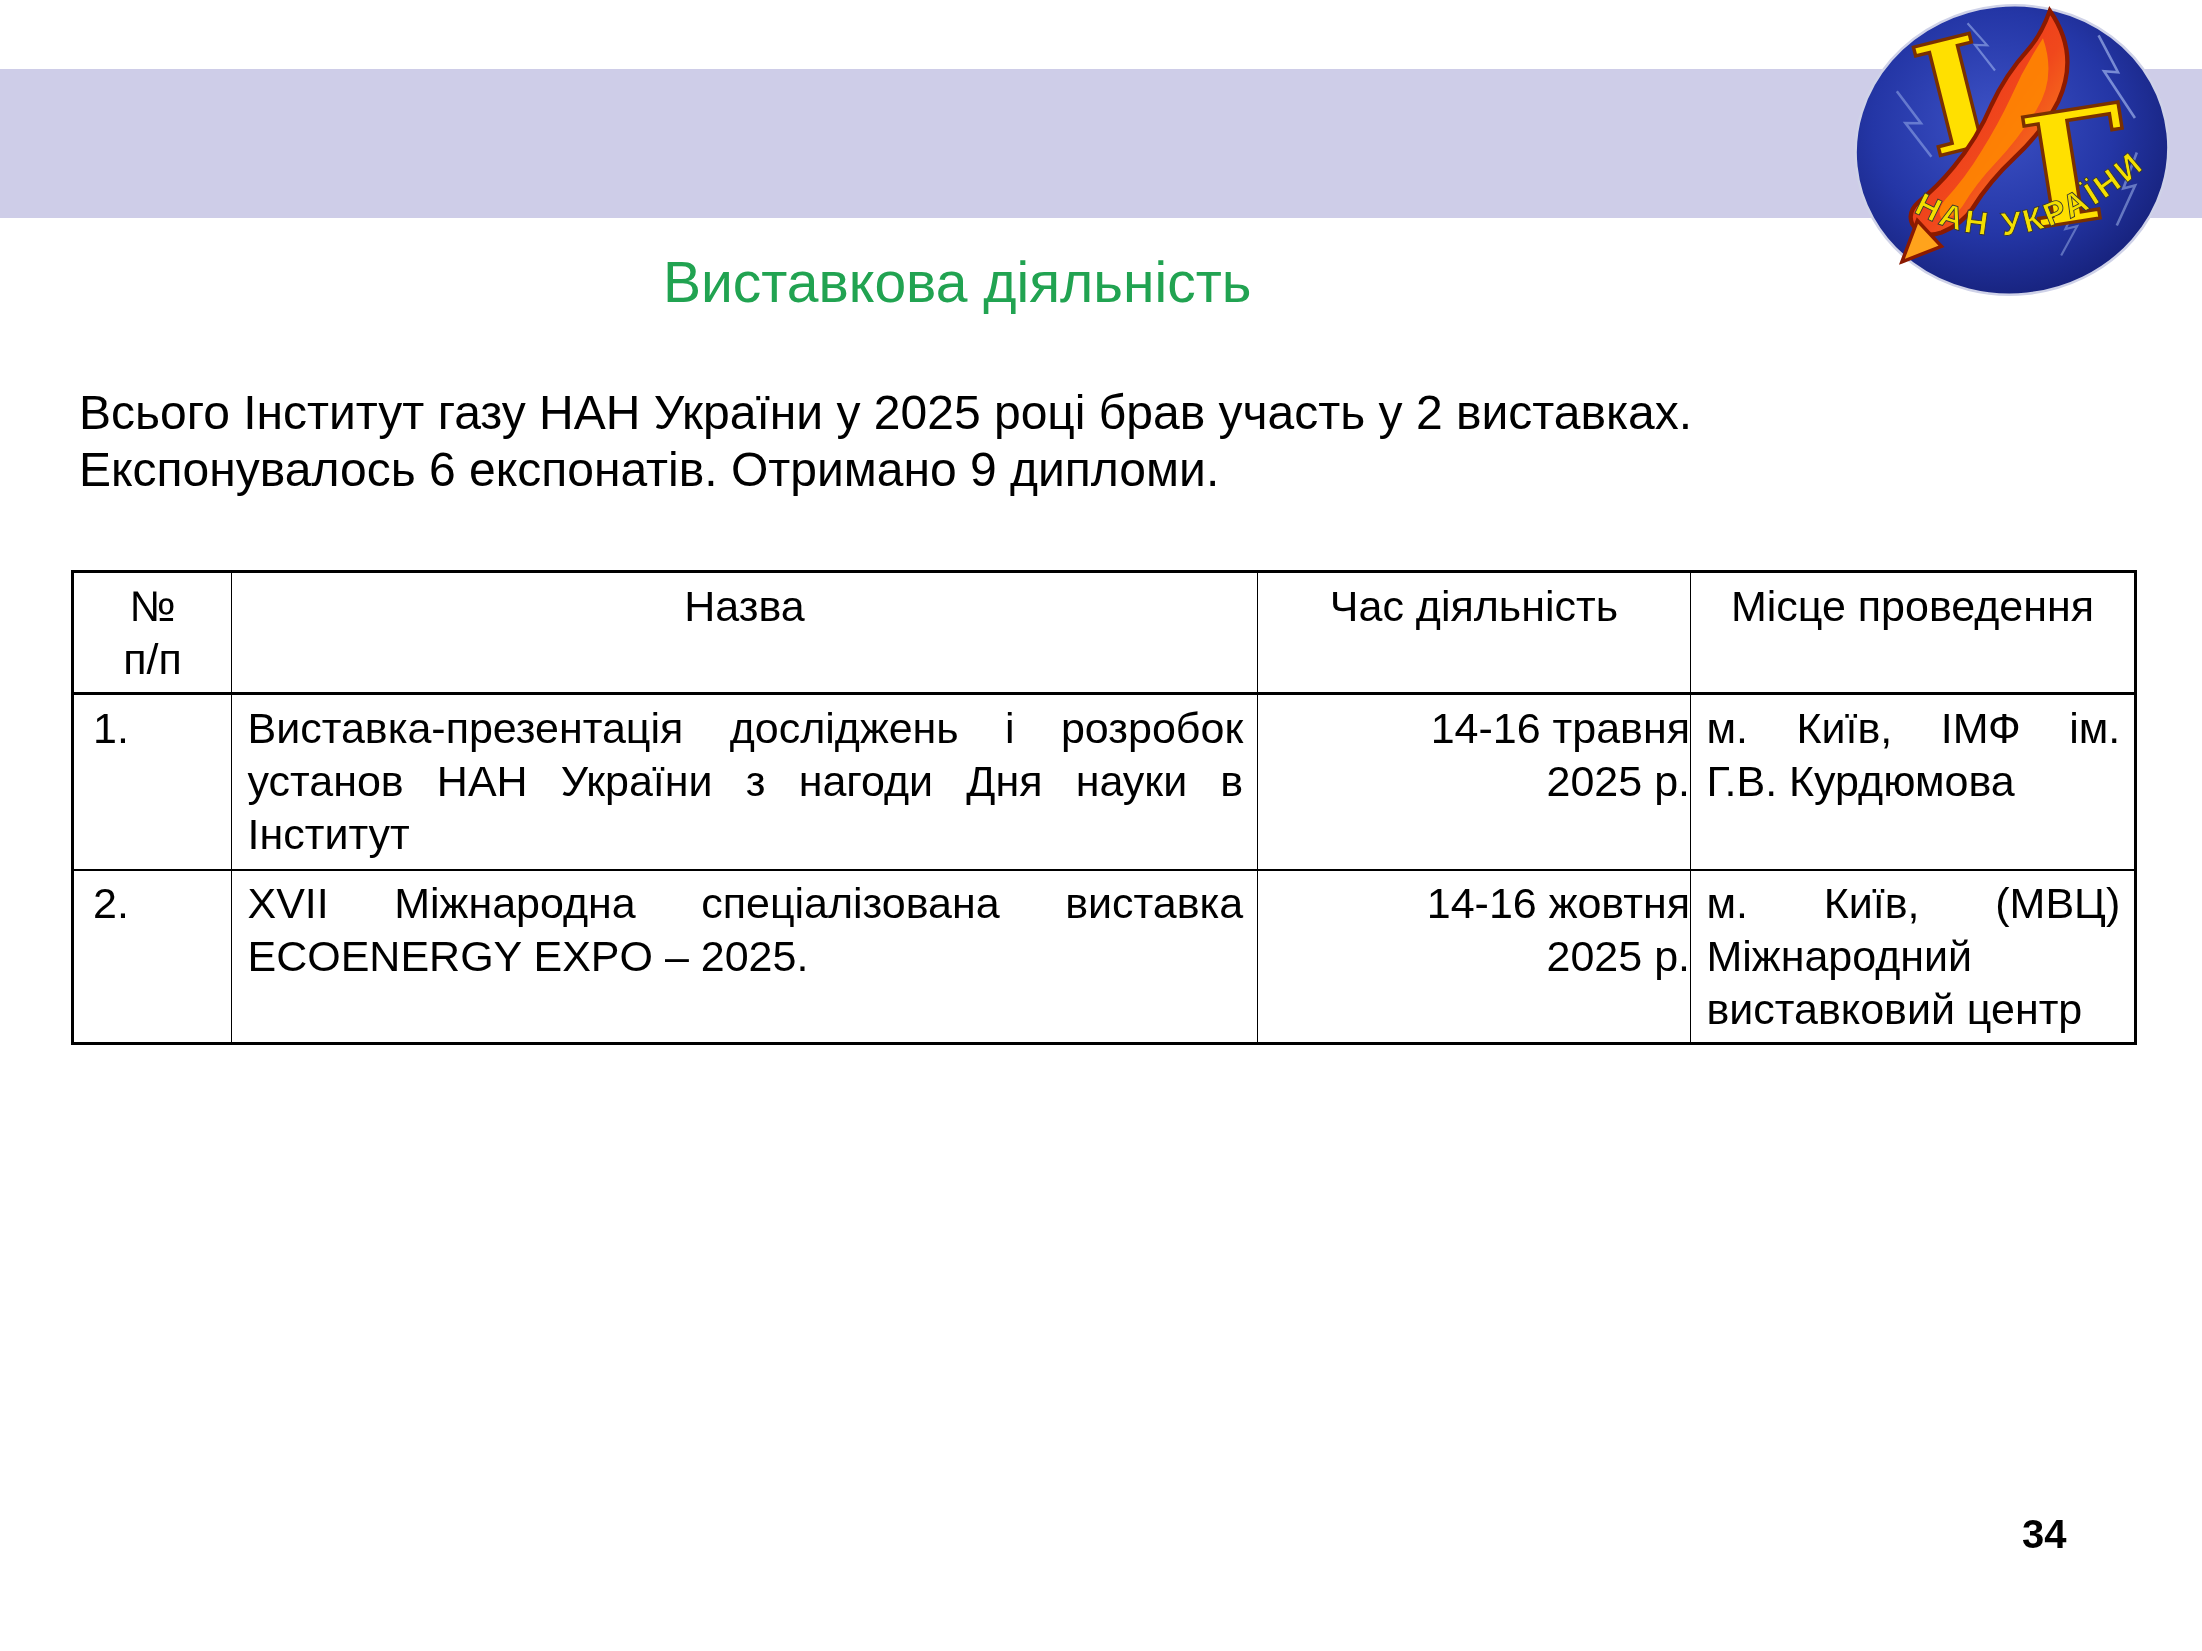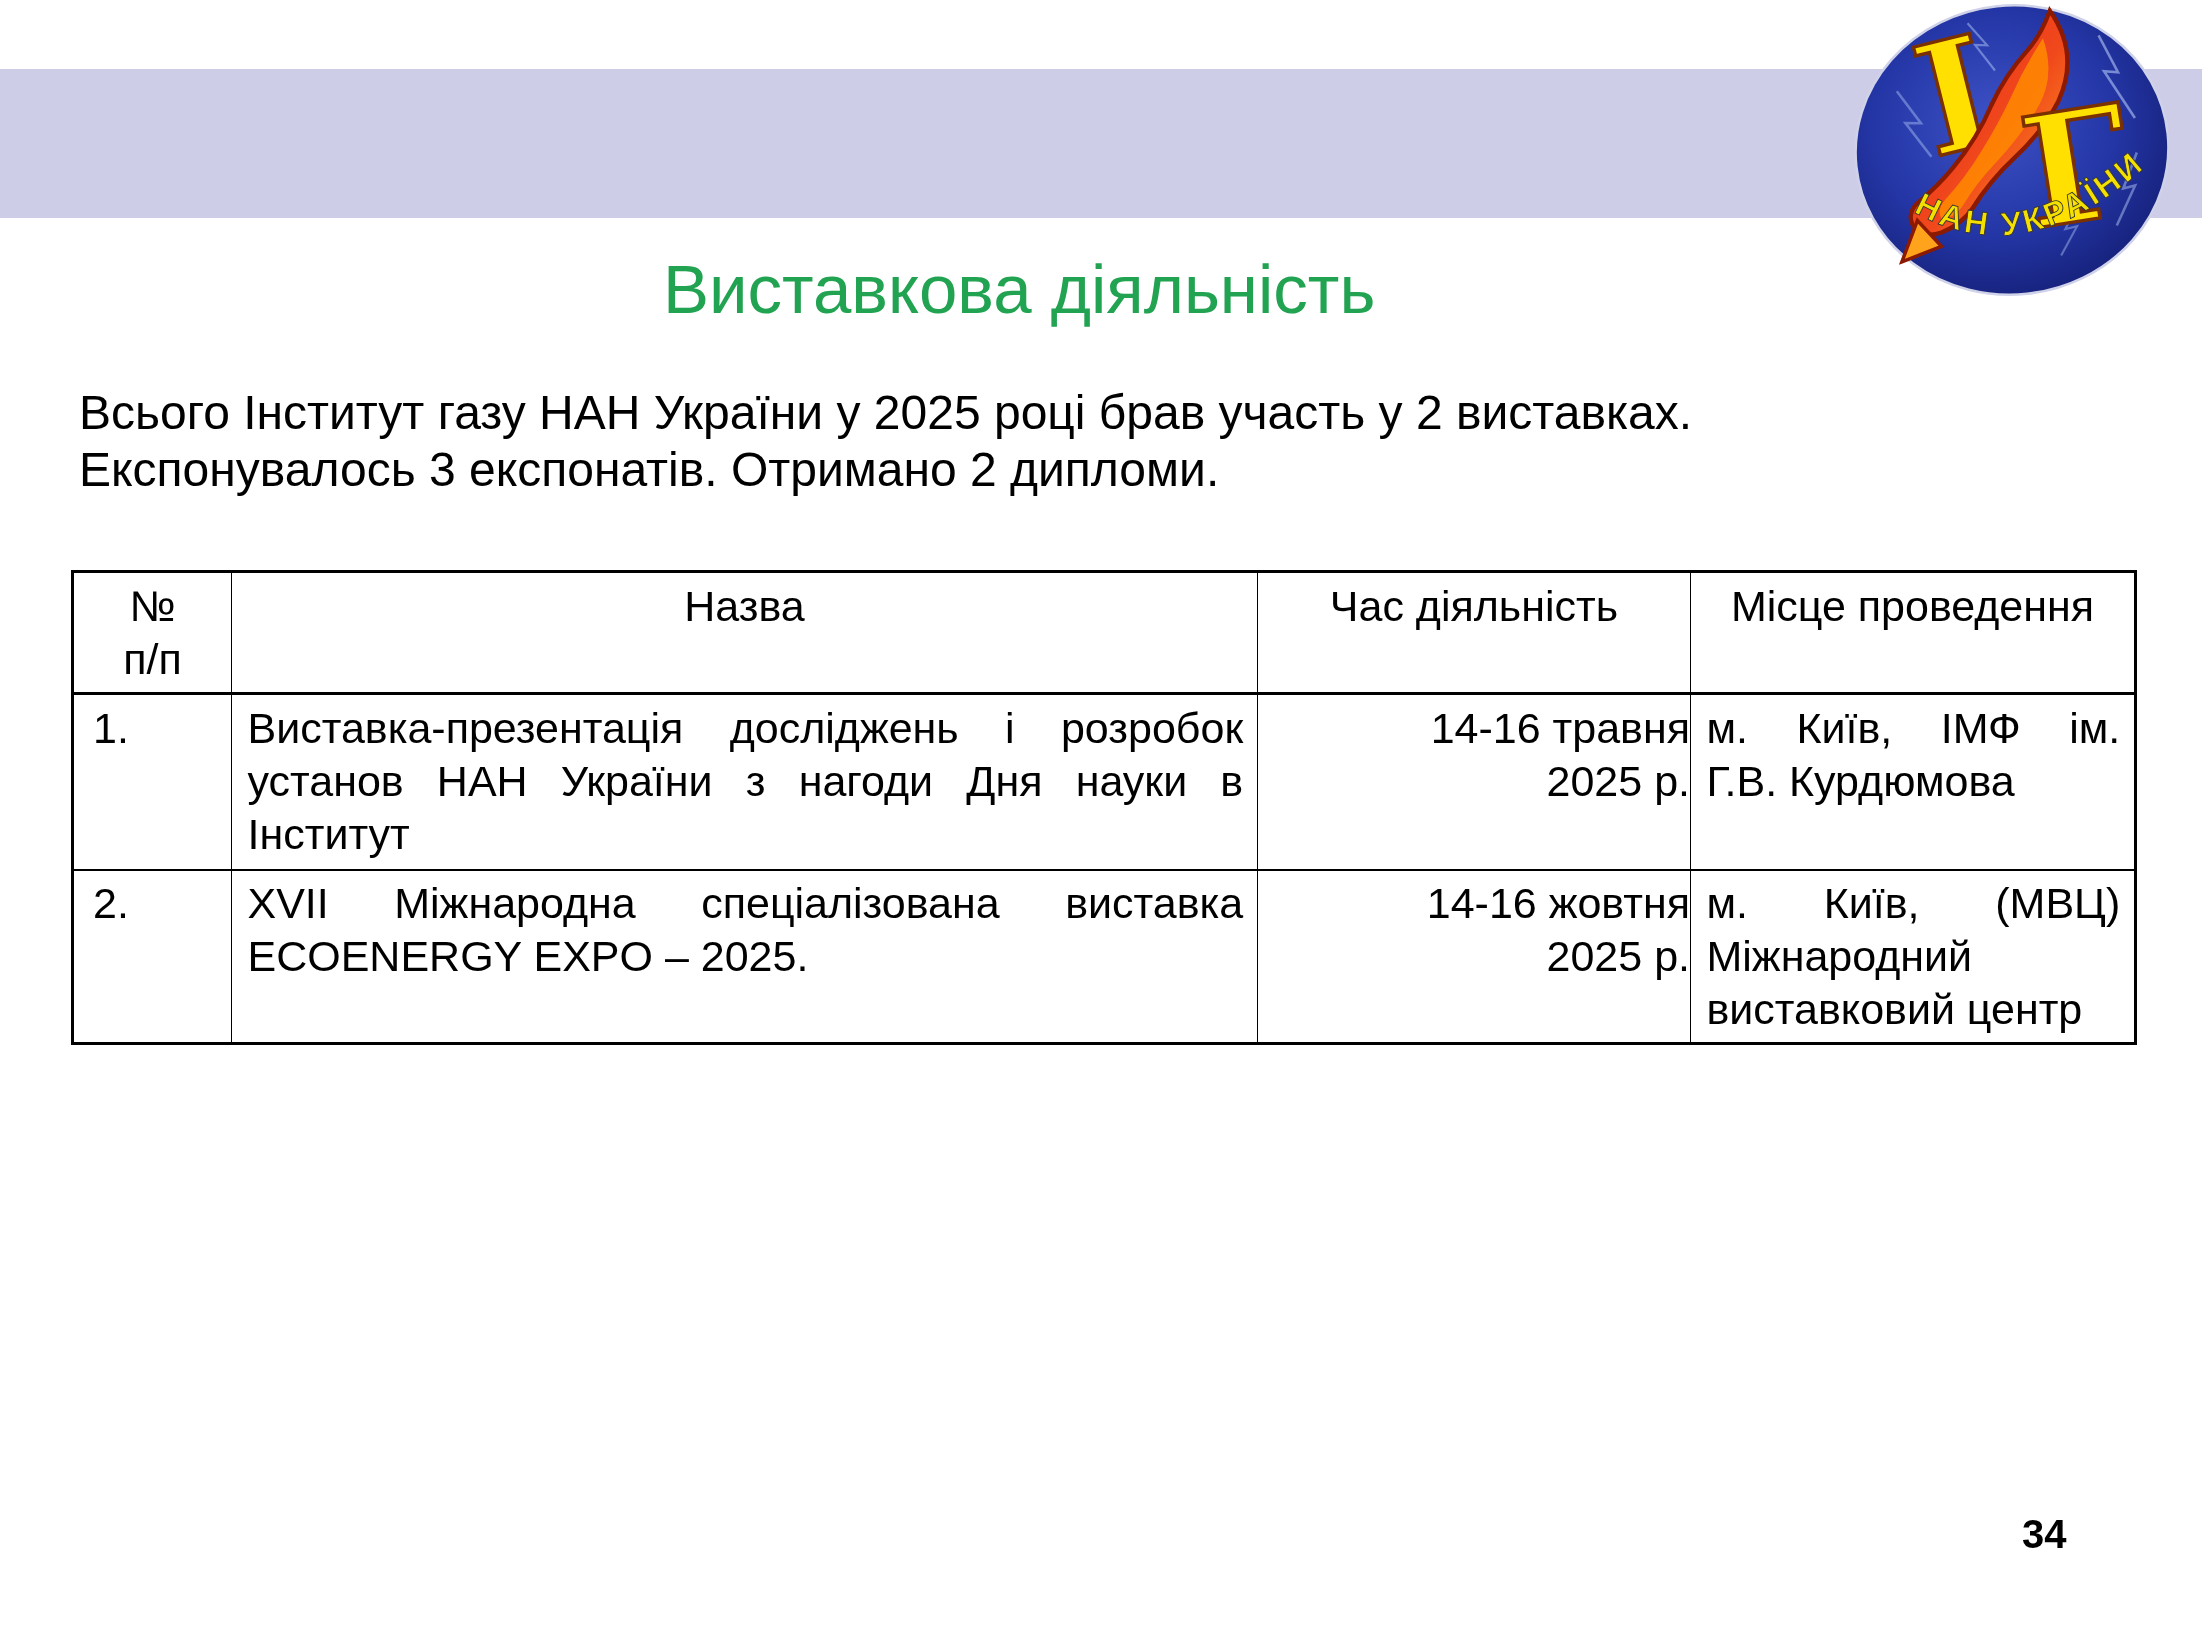--- a/index.html
+++ b/index.html
@@ -15,21 +15,21 @@
     position:absolute; left:0; top:69px;
     width:2203px; height:149px;
     background:#CECDE8;
   }
   .logo {
     position:absolute; left:1852px; top:1.7px;
     width:320px; height:296px;
   }
   .title {
     position:absolute; left:663px; top:250px;
-    font-size:69px; line-height:1.15;
+    font-size:57px; line-height:1.15;
     color:#21A351; white-space:nowrap;
   }
   .intro {
     position:absolute; left:79px; top:384px;
     font-size:48px; line-height:57px; white-space:nowrap;
   }
   table.exh {
     position:absolute; left:71px; top:570px;
     width:2056px;
     border-collapse:collapse; table-layout:fixed;
@@ -103,21 +103,21 @@
 
     <text font-family="Liberation Sans, sans-serif" font-weight="bold" font-size="38" fill="#F3DF00" stroke="#333333" stroke-width="1" letter-spacing="4">
       <textPath href="#arcPath" startOffset="8%">НАН УКРАЇНИ</textPath>
     </text>
   </svg>
 
   <div class="title">Виставкова діяльність</div>
 
   <div class="intro">
     <div>Всього Інститут газу НАН України у 2025 році брав участь у 2 виставках.</div>
-    <div>Експонувалось 3 експонатів. Отримано 2 дипломи.</div>
+    <div>Експонувалось 6 експонатів. Отримано 9 дипломи.</div>
   </div>
 
   <table class="exh">
     <tbody>
         <tr class="hdr">
       <td class="c1">
         <div>№</div>
         <div>п/п</div>
       </td>
       <td class="c2">Назва</td>

